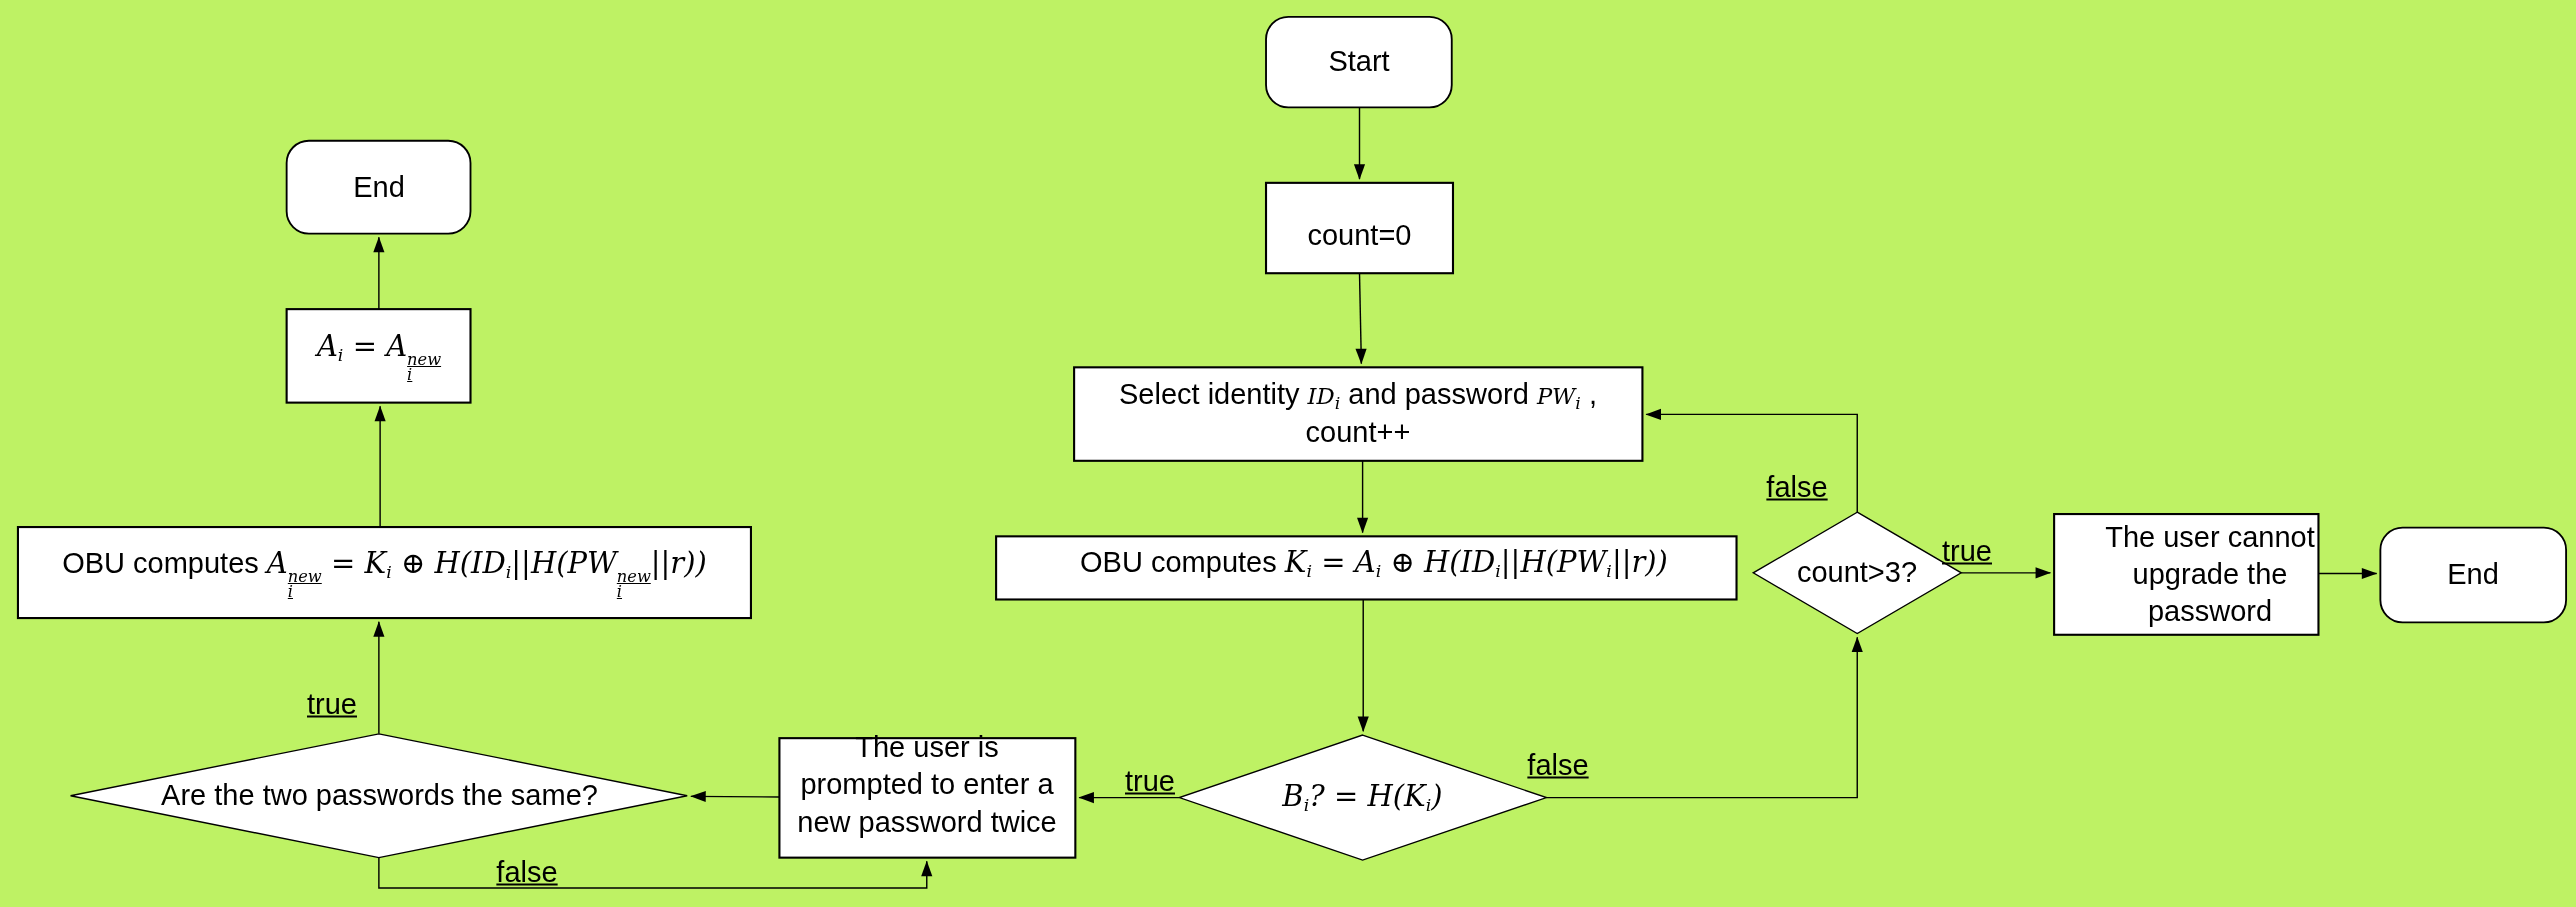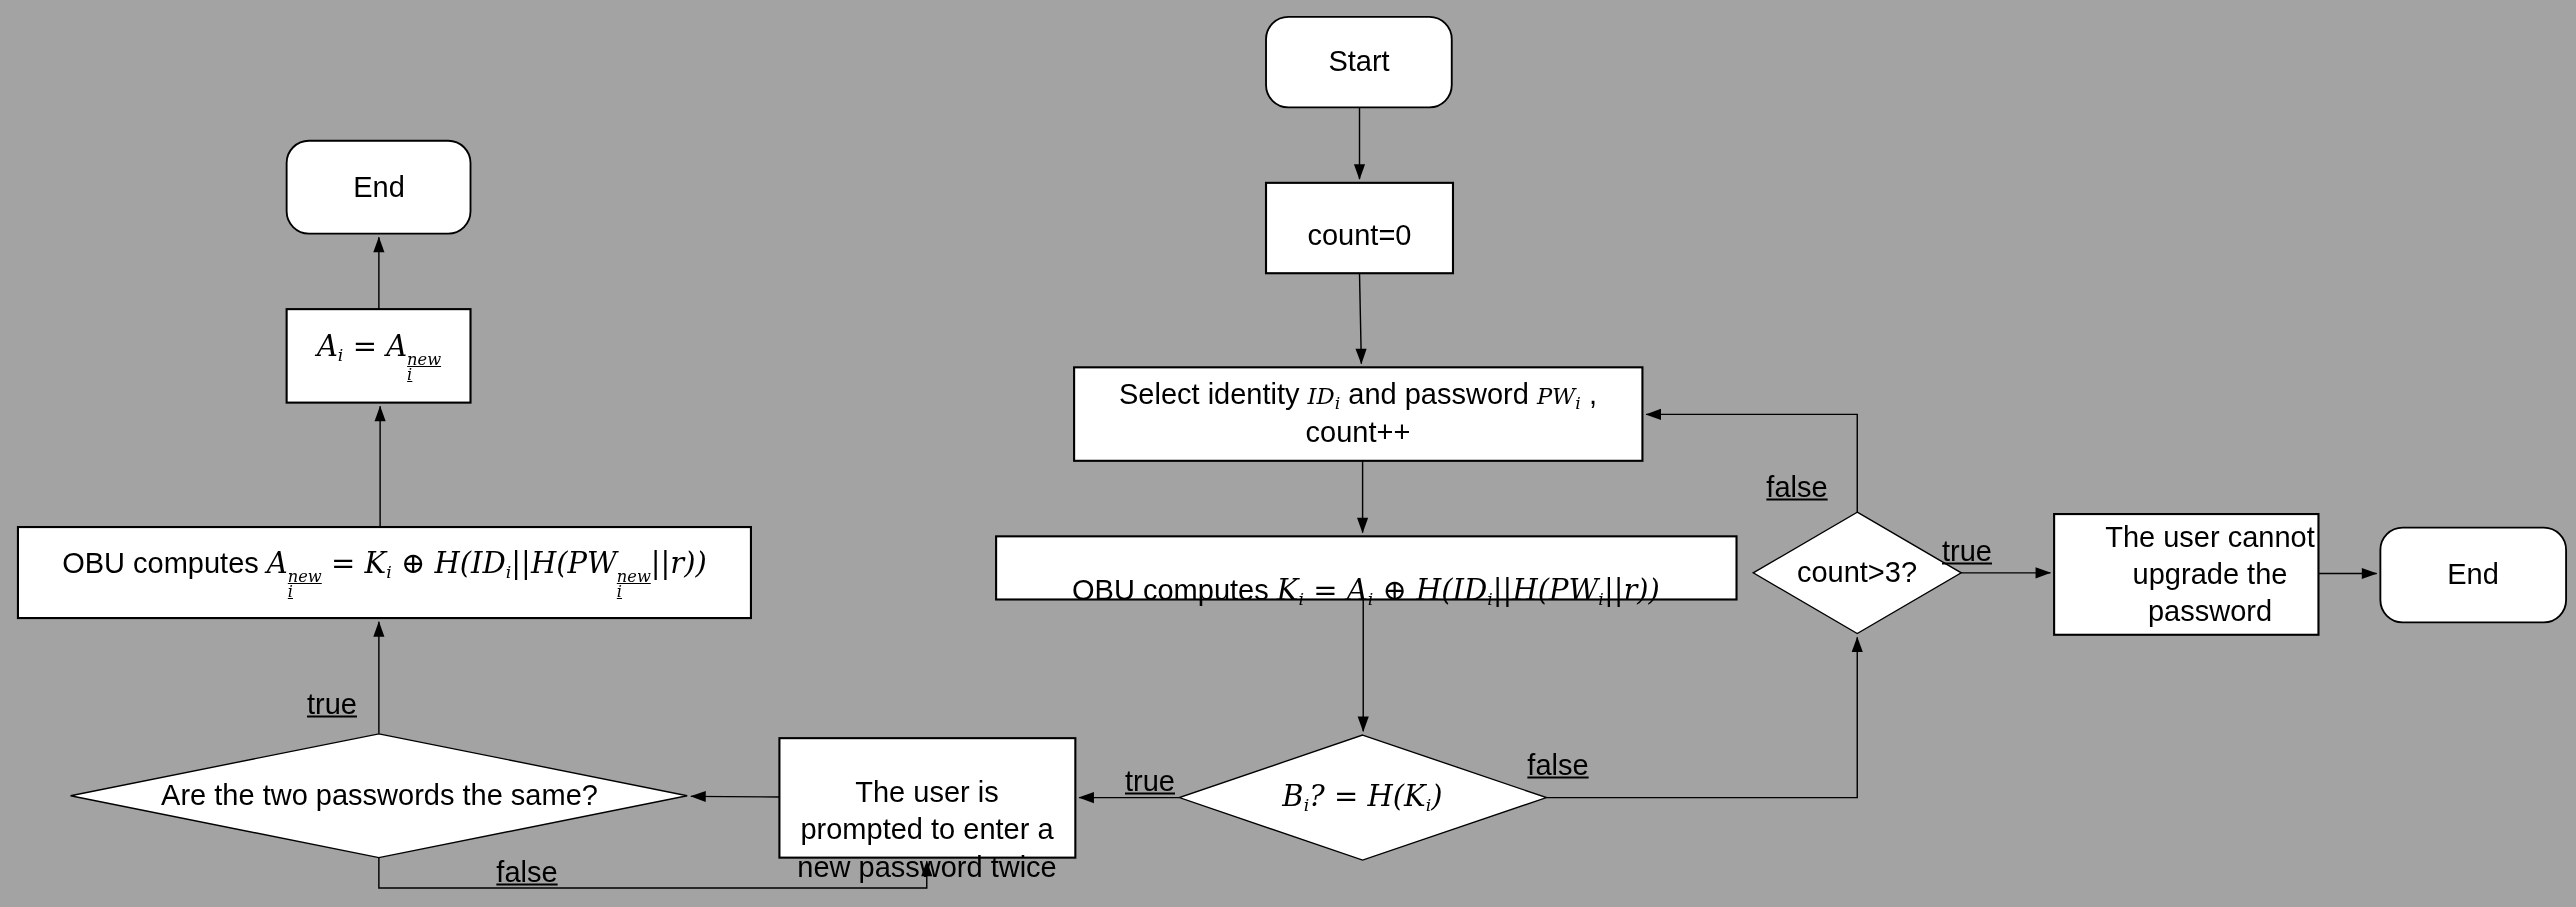--- a/index.html
+++ b/index.html
@@ -1,17 +1,17 @@
 <!DOCTYPE html>
 <html style="font-size:10px"><head>
 <meta charset="utf-8">
 <title>Flowchart</title>
 <style>
   html,body{margin:0;padding:0;background:#ffffff;}
-  #stage{position:relative;width:2576px;height:908px;background:#a3a3a3;overflow:hidden;
+  #stage{position:relative;width:2576px;height:908px;background:#bef264;overflow:hidden;
          font-family:"Liberation Sans",sans-serif;color:#000;}
   #edges-svg{position:absolute;left:0;top:0;width:2576px;height:908px;}
   .node-label{position:absolute;display:flex;flex-direction:column;align-items:center;
               justify-content:center;text-align:center;font-size:29px;line-height:1.28;
               color:#000;pointer-events:none;}
   .edge-label{position:absolute;transform:translate(-50%,-50%);font-size:29px;color:#000;
               white-space:nowrap;pointer-events:none;text-decoration:underline;}
   .m  {font-family:"DejaVu Serif",serif;font-style:italic;}
   .ms {font-family:"DejaVu Serif",serif;font-style:italic;font-size:0.78em;}
   .sb {font-family:"DejaVu Serif",serif;font-style:italic;font-size:0.60em;vertical-align:-0.30em;}
@@ -66,38 +66,38 @@
       <div class="node-label" style="left: 1266px; top: 16.7px; width: 186px; height: 90px;">
         <div class="ln"><span>Start</span></div>
       </div>
       <div class="node-label" style="left: 1266px; top: 191px; width: 187px; height: 90px;">
         <div class="ln"><span>count=0</span></div>
       </div>
       <div class="node-label" style="left: 1074px; top: 367px; width: 568px; height: 93px;">
         <div class="ln"><span>Select identity </span><span class="ms">ID</span><span class="sb">i</span><span> and password </span><span class="ms">PW</span><span class="sb">i</span><span> ,</span></div>
         <div class="ln"><span>count++</span></div>
       </div>
-      <div class="node-label" style="left: 996px; top: 560px; width: 740px; height: 63px;">
+      <div class="node-label" style="left: 996px; top: 532px; width: 740px; height: 63px; padding-left: 8px;">
         <div class="ln"><span>OBU computes </span><span class="m">K</span><span class="sb">i</span><span class="m"> = A</span><span class="sb">i</span><span class="m"> ⊕ H(ID</span><span class="sb">i</span><span class="m">||H(PW</span><span class="sb">i</span><span class="m">||r))</span></div>
       </div>
       <div class="node-label" style="left: 1179px; top: 735px; width: 367px; height: 125px;">
         <div class="ln"><span class="m">B</span><span class="sb">i</span><span class="m">? = H(K</span><span class="sb">i</span><span class="m">)</span></div>
       </div>
       <div class="node-label" style="left: 1753px; top: 512px; width: 208px; height: 121px;">
         <div class="ln"><span>count&gt;3?</span></div>
       </div>
       <div class="node-label" style="left: 2054px; top: 514px; width: 264px; height: 121px; padding-left: 24px;">
         <div class="ln"><span>The user cannot</span></div>
         <div class="ln"><span>upgrade the</span></div>
         <div class="ln"><span>password</span></div>
       </div>
       <div class="node-label" style="left: 2380px; top: 527px; width: 186px; height: 95px;">
         <div class="ln"><span>End</span></div>
       </div>
-      <div class="node-label" style="left: 779px; top: 738px; width: 296px; height: 94px; margin-top: 45px;">
+      <div class="node-label" style="left: 779px; top: 738px; width: 296px; height: 94px;">
         <div class="ln"><span>The user is</span></div>
         <div class="ln"><span>prompted to enter a</span></div>
         <div class="ln"><span>new password twice</span></div>
       </div>
       <div class="node-label" style="left: 71px; top: 734px; width: 617px; height: 124px;">
         <div class="ln"><span>Are the two passwords the same?</span></div>
       </div>
       <div class="node-label" style="left: 18px; top: 527px; width: 733px; height: 91px;">
         <div class="ln"><span>OBU computes </span><span class="m">A</span><span class="stk">
             <span>new</span>

